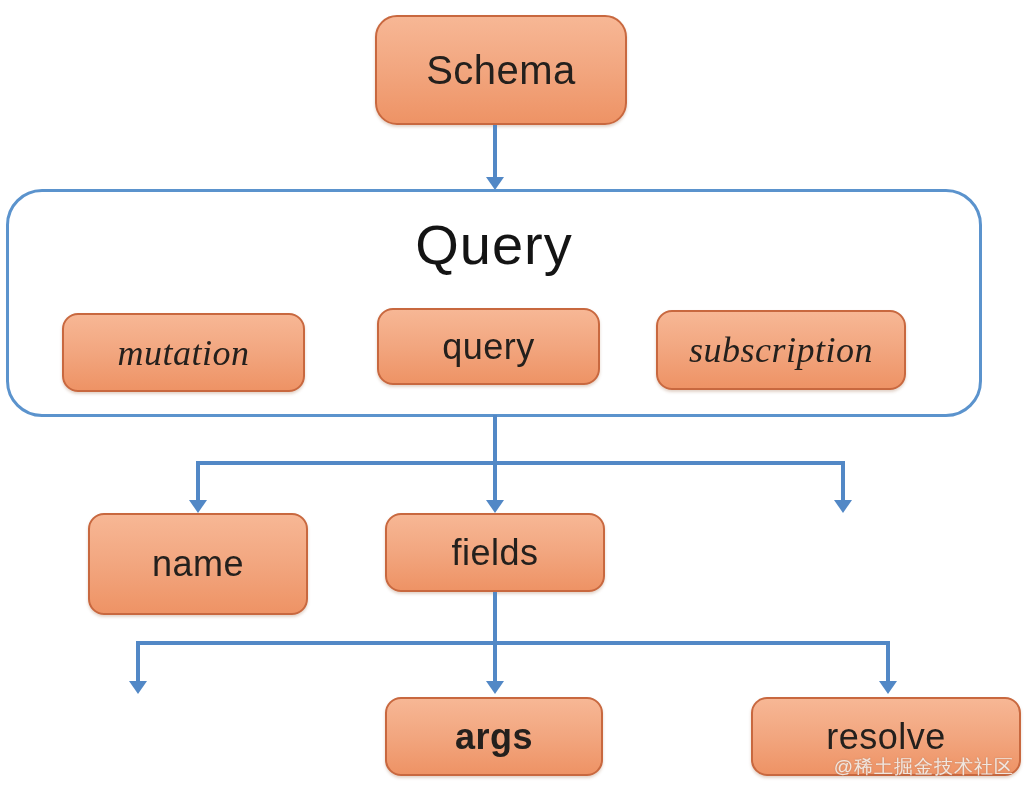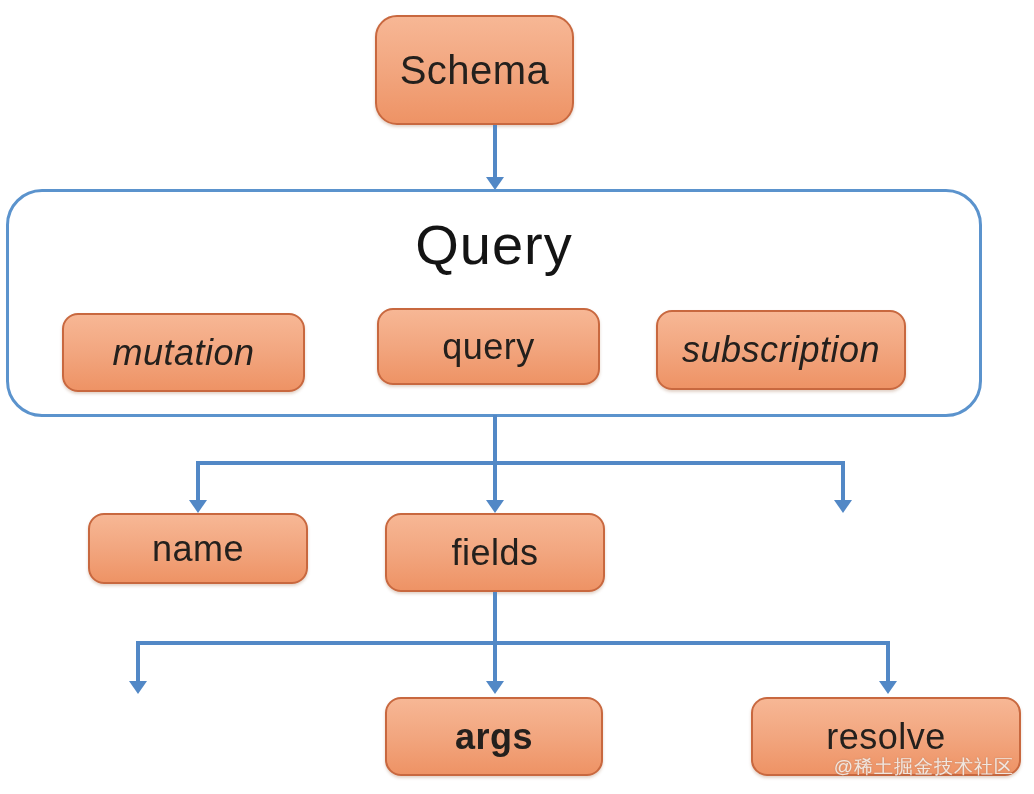--- a/index.html
+++ b/index.html
@@ -18,27 +18,27 @@
     justify-content: center;
     background: linear-gradient(180deg, #f7b795 0%, #f2a67f 50%, #ee9365 100%);
     border: 2px solid #c8683f;
     border-radius: 16px;
     font-size: 36px;
     color: #24201d;
     box-shadow: 0 2px 3px rgba(140, 80, 40, 0.25);
     box-sizing: border-box;
     letter-spacing: 0.5px;
   }
-  .node.italic { font-style: italic; }
+  .node.italic { font-style: italic; font-family: Liberation Serif, serif; }
   .node.semibold { font-weight: 700; }
-  .node-schema { left: 375px; top: 15px; width: 199px; height: 110px; border-radius: 22px; font-size: 40px; }
+  .node-schema { left: 375px; top: 15px; width: 252px; height: 110px; border-radius: 22px; font-size: 40px; }
   .node-mutation { left: 62px; top: 313px; width: 243px; height: 79px; }
   .node-query { left: 377px; top: 308px; width: 223px; height: 77px; }
   .node-subscription { left: 656px; top: 310px; width: 250px; height: 80px; }
-  .node-name { left: 88px; top: 513px; width: 220px; height: 71px; }
+  .node-name { left: 88px; top: 513px; width: 220px; height: 102px; }
   .node-fields { left: 385px; top: 513px; width: 220px; height: 79px; }
   .node-description { left: 703px; top: 513px; width: 280px; height: 79px; }
   .node-type { left: 28px; top: 697px; width: 220px; height: 79px; }
   .node-args { left: 385px; top: 697px; width: 218px; height: 79px; }
   .node-resolve { left: 751px; top: 697px; width: 270px; height: 79px; align-items: center; }
 
   .group-box {
     position: absolute;
     left: 6px; top: 189px;
     width: 976px; height: 228px;

